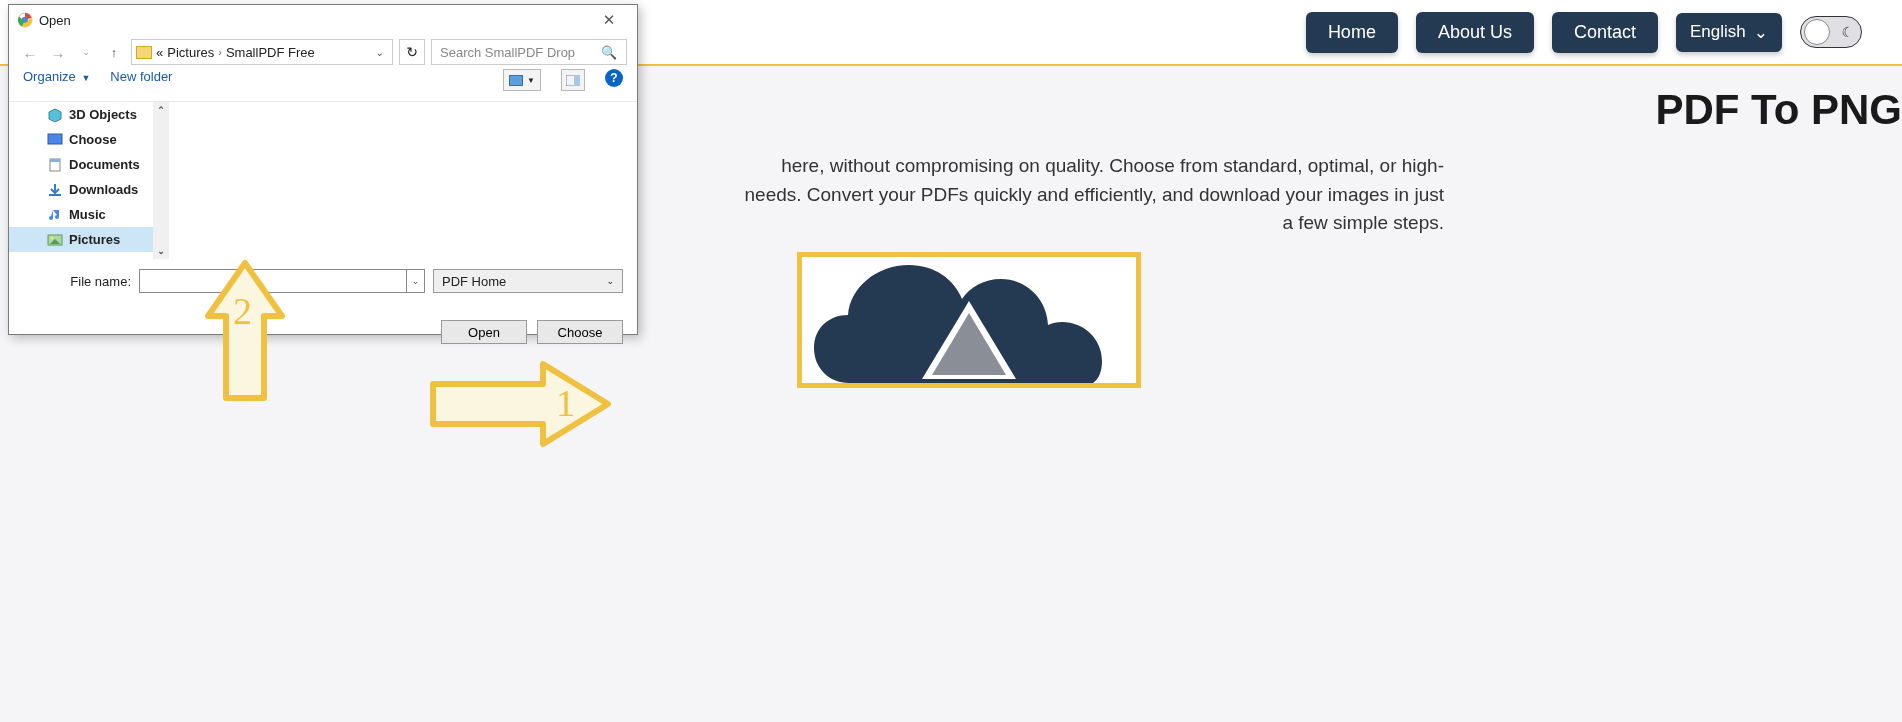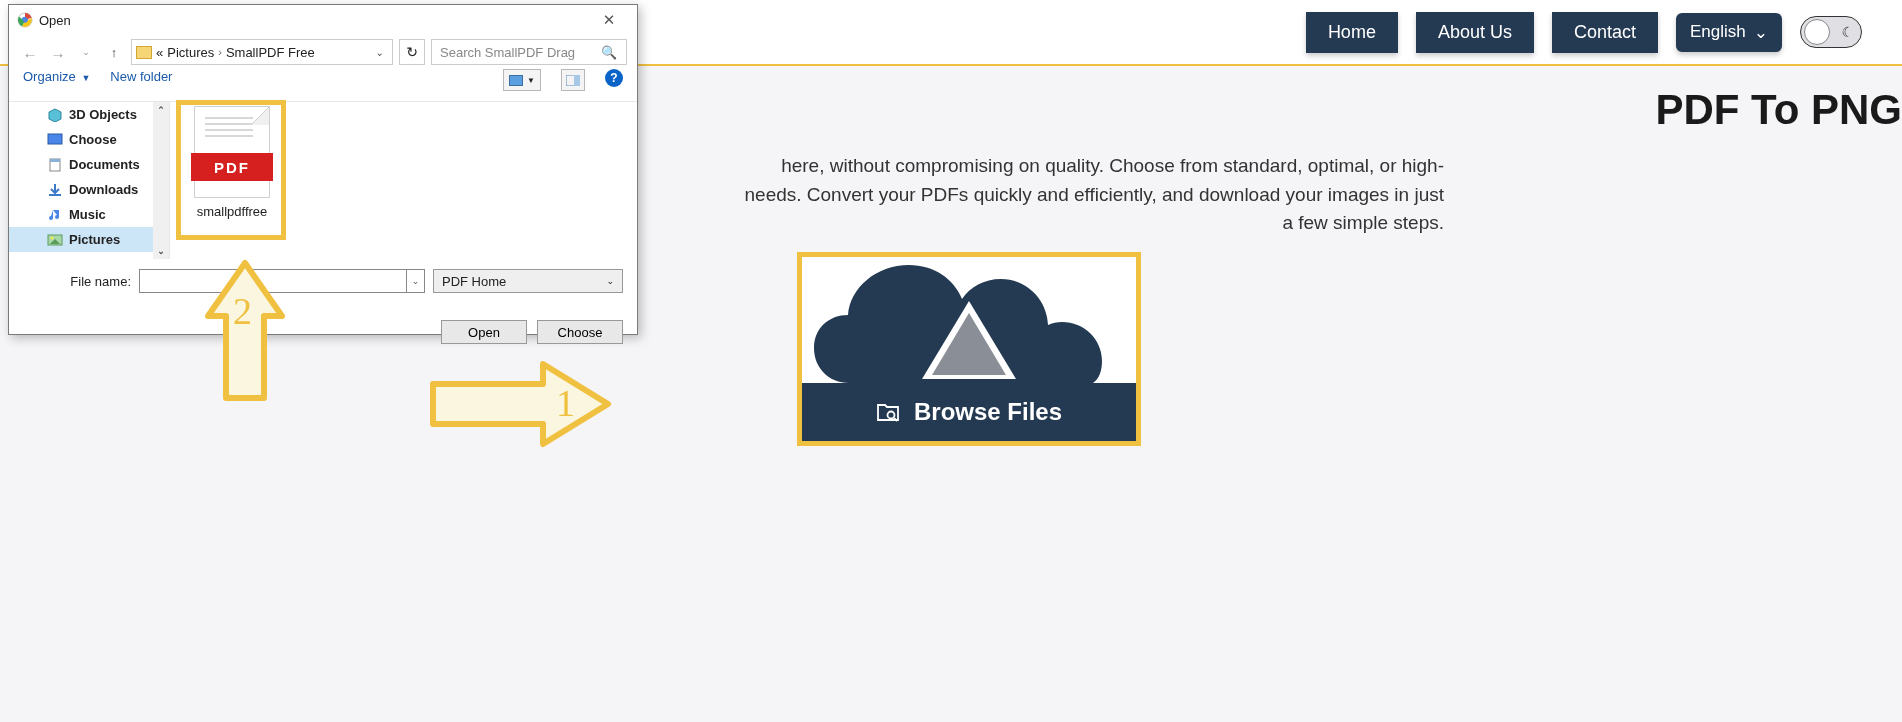--- a/index.html
+++ b/index.html
@@ -1,20 +1,20 @@
 <!DOCTYPE html>
 <html><head>
   <meta charset="utf-8">
   <style>
     * { margin: 0; padding: 0; box-sizing: border-box; }
     body { font-family: 'Segoe UI', Arial, sans-serif; background: #f5f5f7; width: 1902px; height: 722px; position: relative; overflow: hidden; }
     
     .webpage { width: 100%; height: 100%; background: #f5f5f7; }
     .topbar { height: 66px; background: #ffffff; display: flex; align-items: center; justify-content: flex-end; padding-right: 40px; gap: 18px; border-bottom: 2px solid #f0c040; }
-    .nav-btn { background: #243a52; color: #fff; padding: 10px 22px; border-radius: 0; font-size: 18px; font-weight: 500; cursor: pointer; box-shadow: 0 3px 5px rgba(0,0,0,0.2); }
+    .nav-btn { background: #243a52; color: #fff; padding: 10px 22px; border-radius: 6px; font-size: 18px; font-weight: 500; cursor: pointer; box-shadow: 0 3px 5px rgba(0,0,0,0.2); }
     .lang-btn { background: #243a52; color: #fff; padding: 9px 14px; border-radius: 6px; font-size: 17px; display: flex; align-items: center; gap: 8px; cursor: pointer; box-shadow: 0 3px 5px rgba(0,0,0,0.2); }
     .theme-toggle { width: 62px; height: 32px; background: #e0e0e4; border-radius: 18px; position: relative; display: flex; align-items: center; cursor: pointer; border: 1px solid #333; }
     .toggle-knob { width: 26px; height: 26px; background: #fff; border-radius: 50%; margin-left: 3px; border: 1px solid #888; }
     .toggle-moon { position: absolute; right: 7px; color: #333; font-size: 14px; }
     
     .main-content { text-align: right; padding-top: 20px; margin-left: 36px; }
     .page-title { font-size: 42px; font-weight: 700; color: #1a1a1a; margin-bottom: 18px; }
     .page-desc { font-size: 19px; color: #333; line-height: 1.5; max-width: 950px; margin: 0 auto; }
     
     .dropzone { width: 344px; margin: 14px auto 0; border: 5px solid #f0c040; background: #fff; }
@@ -110,28 +110,20 @@
       <span>a few simple steps.</span>
     </p>
 
     <div class="dropzone">
       <div class="cloud-area">
         <svg width="330" height="130" viewBox="0 0 330 130">
           <path d="M 45 130 C 25 130 10 115 10 95 C 10 75 25 62 44 62 C 46 35 72 12 105 12 C 130 12 150 26 158 46 C 166 34 180 26 197 26 C 222 26 243 46 244 72 C 248 70 253 69 258 69 C 280 69 298 86 298 108 C 298 118 295 126 289 130 Z" fill="#243a52"></path>
           <polygon points="165,48 118,126 212,126" fill="#fff"></polygon>
           <polygon points="165,60 128,122 202,122" fill="#8a8f97"></polygon>
         </svg>
-      </div>
-      <div class="browse-bar">
-        <svg width="24" height="22" viewBox="0 0 24 22">
-          <path d="M2 4 h7 l2 2 h11 v13 h-20 z" fill="none" stroke="#fff" stroke-width="1.8"></path>
-          <circle cx="15" cy="14" r="3.5" fill="none" stroke="#fff" stroke-width="1.8"></circle>
-          <line x1="18" y1="17" x2="21" y2="20" stroke="#fff" stroke-width="1.8"></line>
-        </svg>
-        <span>Browse Files</span>
       </div>
     </div>
   </div>
 </div>
 
 <div class="file-dialog">
   <div class="dlg-titlebar">
     <svg class="chrome-icon" viewBox="0 0 16 16">
       <circle cx="8" cy="8" r="7" fill="#fff" stroke="#888" stroke-width="0.5"></circle>
       <circle cx="8" cy="8" r="3.2" fill="#4a86e8"></circle>
@@ -151,21 +143,21 @@
     <div class="breadcrumb-box">
       <div class="bc-folder-icon"></div>
       <span class="bc-text">«</span>
       <span class="bc-text">Pictures</span>
       <span class="bc-sep">›</span>
       <span class="bc-text">SmallPDF Free</span>
       <span class="bc-drop">⌄</span>
     </div>
     <div class="refresh-btn">↻</div>
     <div class="search-box">
-      <span>Search SmallPDF Drag</span>
+      <span>Search SmallPDF Drop</span>
       <span class="mag">🔍</span>
     </div>
   </div>
 
   <div class="dlg-toolbar">
     <span class="org-btn">
       <span>Organize</span>
       <span class="caret">▼</span>
     </span>
     <span class="newf-btn">New folder</span>
@@ -224,36 +216,20 @@
           </svg>
         <span>Pictures</span>
         <span class="exp">⌄</span>
       </div>
       <div class="tree-scroll">
         <div class="up">⌃</div>
         <div class="dn">⌄</div>
       </div>
     </div>
 
-    <div class="file-panel">
-      <div class="file-highlight"></div>
-      <div class="file-item">
-        <div class="file-thumb">
-          <div class="lines">
-              <div></div>
-              <div></div>
-              <div></div>
-              <div></div>
-            </div>
-          <div class="fold"></div>
-          <div class="pdf-band">PDF</div>
-        </div>
-        <div class="file-label">smallpdffree</div>
-      </div>
-    </div>
   </div>
 
   <div class="dlg-bottom">
     <div class="filename-row">
       <span class="filename-label">File name:</span>
       <div style="flex:1;display:flex;">
         <input class="filename-input" style="">
         <div class="fn-drop">⌄</div>
       </div>
       <div class="filetype-sel">

